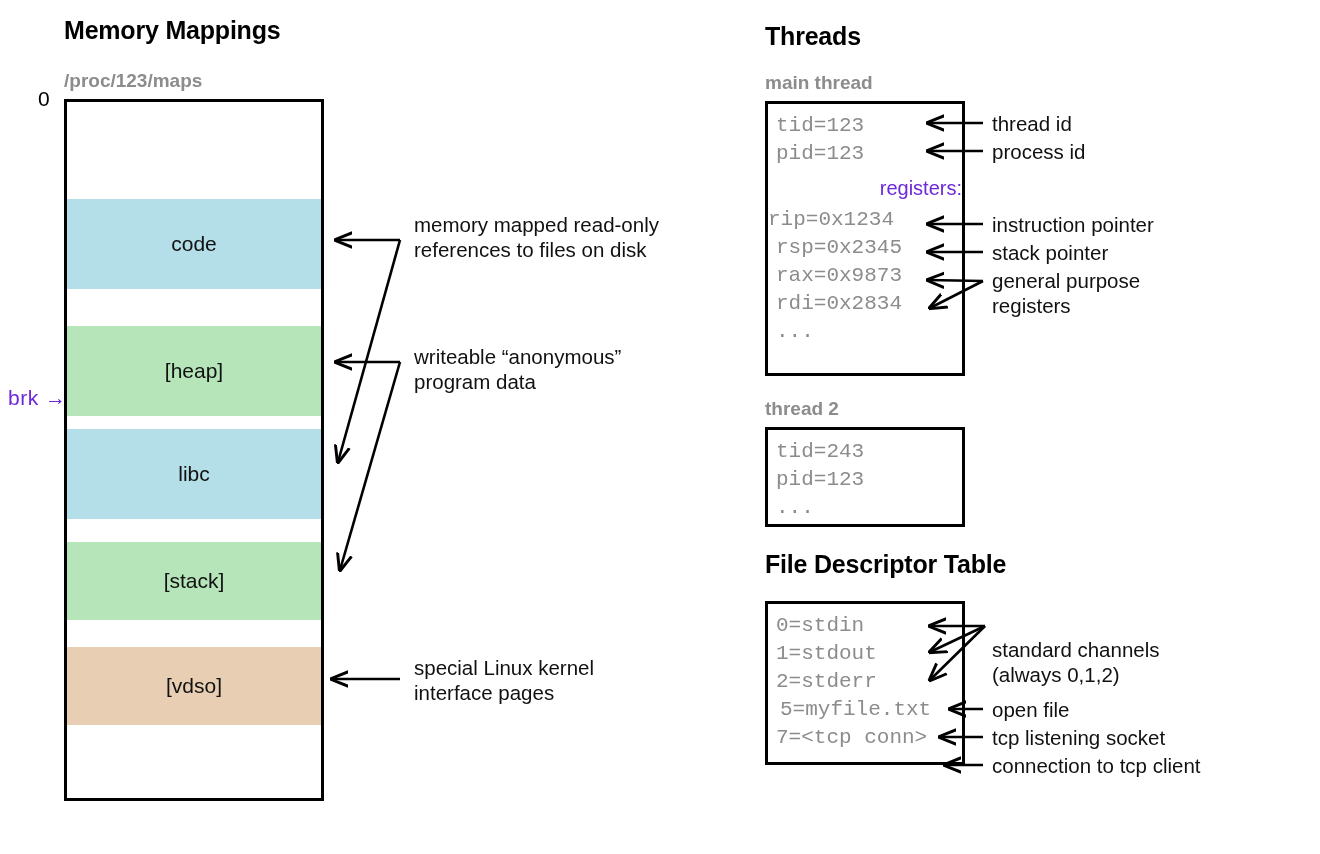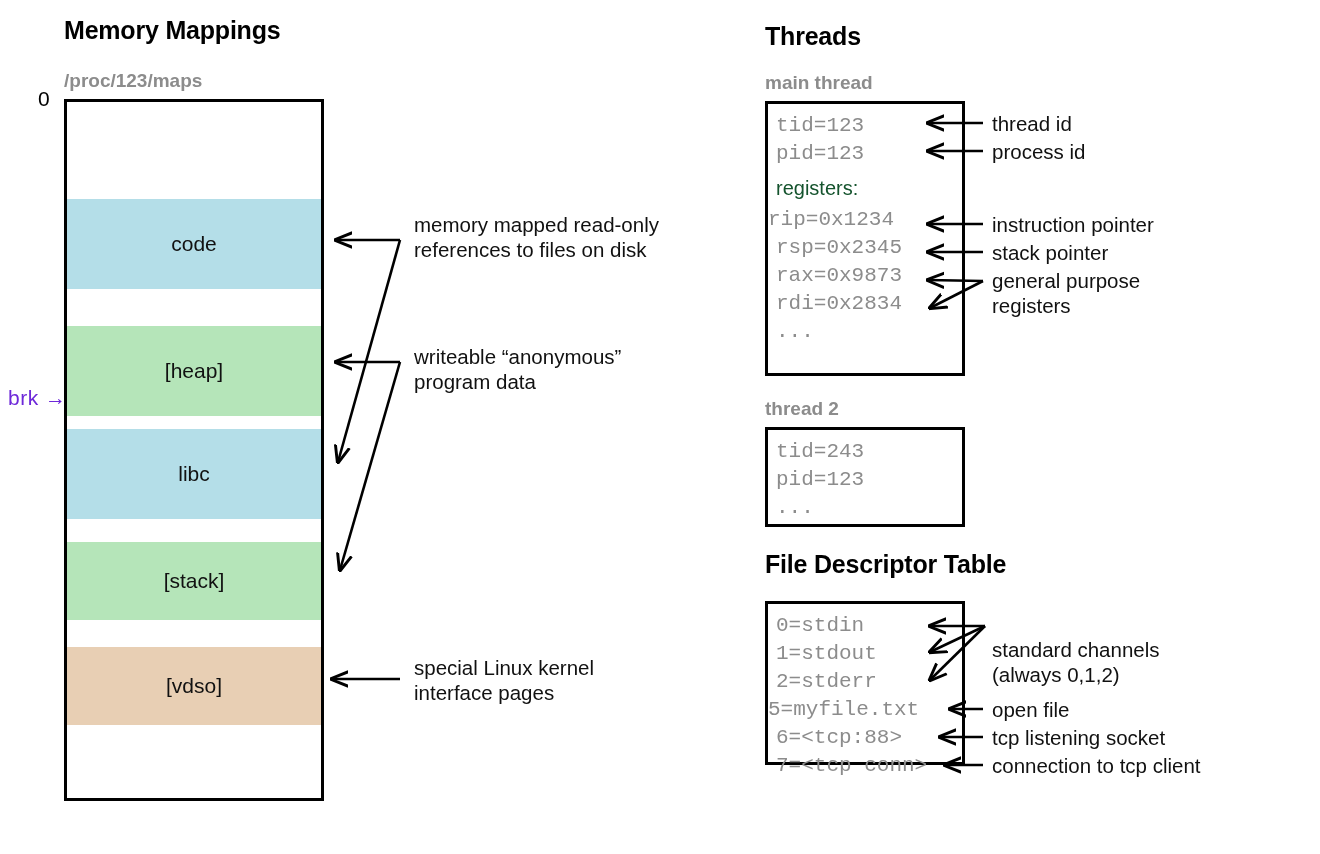--- a/index.html
+++ b/index.html
@@ -72,23 +72,24 @@
   }
   .mono-line {
     font-family: "Liberation Mono", "DejaVu Sans Mono", monospace;
     font-size: 21px;
     color: #8c8c8c;
     white-space: pre;
     line-height: 28px;
   }
   .sans-line {
     font-size: 20px;
-    color: #14532d;
+    color: #6d28d9;
     white-space: pre;
     line-height: 28px;
+    text-align: right;
   }
 
   
   .note {
     font-size: 20.5px;
     color: #111;
     line-height: 25px;
     white-space: pre;
   }
 
@@ -166,22 +167,21 @@
   <div class="mono-line" style="padding-left:8px;">pid=123</div>
   <div class="mono-line" style="padding-left:8px;">...</div>
 </div>
 
 <div class="abs h1" style="left:765px; top:550px;">File Descriptor Table</div>
 
 <div class="abs panel" style="left:765px; top:601px; width:200px; height:164px;">
   <div class="mono-line" style="padding-left:8px; padding-top:8px;">0=stdin</div>
   <div class="mono-line" style="padding-left:8px;">1=stdout</div>
   <div class="mono-line" style="padding-left:8px;">2=stderr</div>
-  <div class="mono-line" style="padding-left:0;">5=myfile.txt</div>
-  <div class="mono-line" style="padding-left:8px;">6=&lt;tcp:88&gt;</div>
+  <div class="mono-line" style="padding-left:12px;">5=myfile.txt</div>
   <div class="mono-line" style="padding-left:8px;">7=&lt;tcp conn&gt;</div>
 </div>
 
 <div class="abs note" style="left:992px; top:637px;">standard channels
 (always 0,1,2)</div>
 <div class="abs note" style="left:992px; top:697px;">open file</div>
 <div class="abs note" style="left:992px; top:725px;">tcp listening socket</div>
 <div class="abs note" style="left:992px; top:753px;">connection to tcp client</div>
 
 <svg class="overlay" viewBox="0 0 1320 854">

